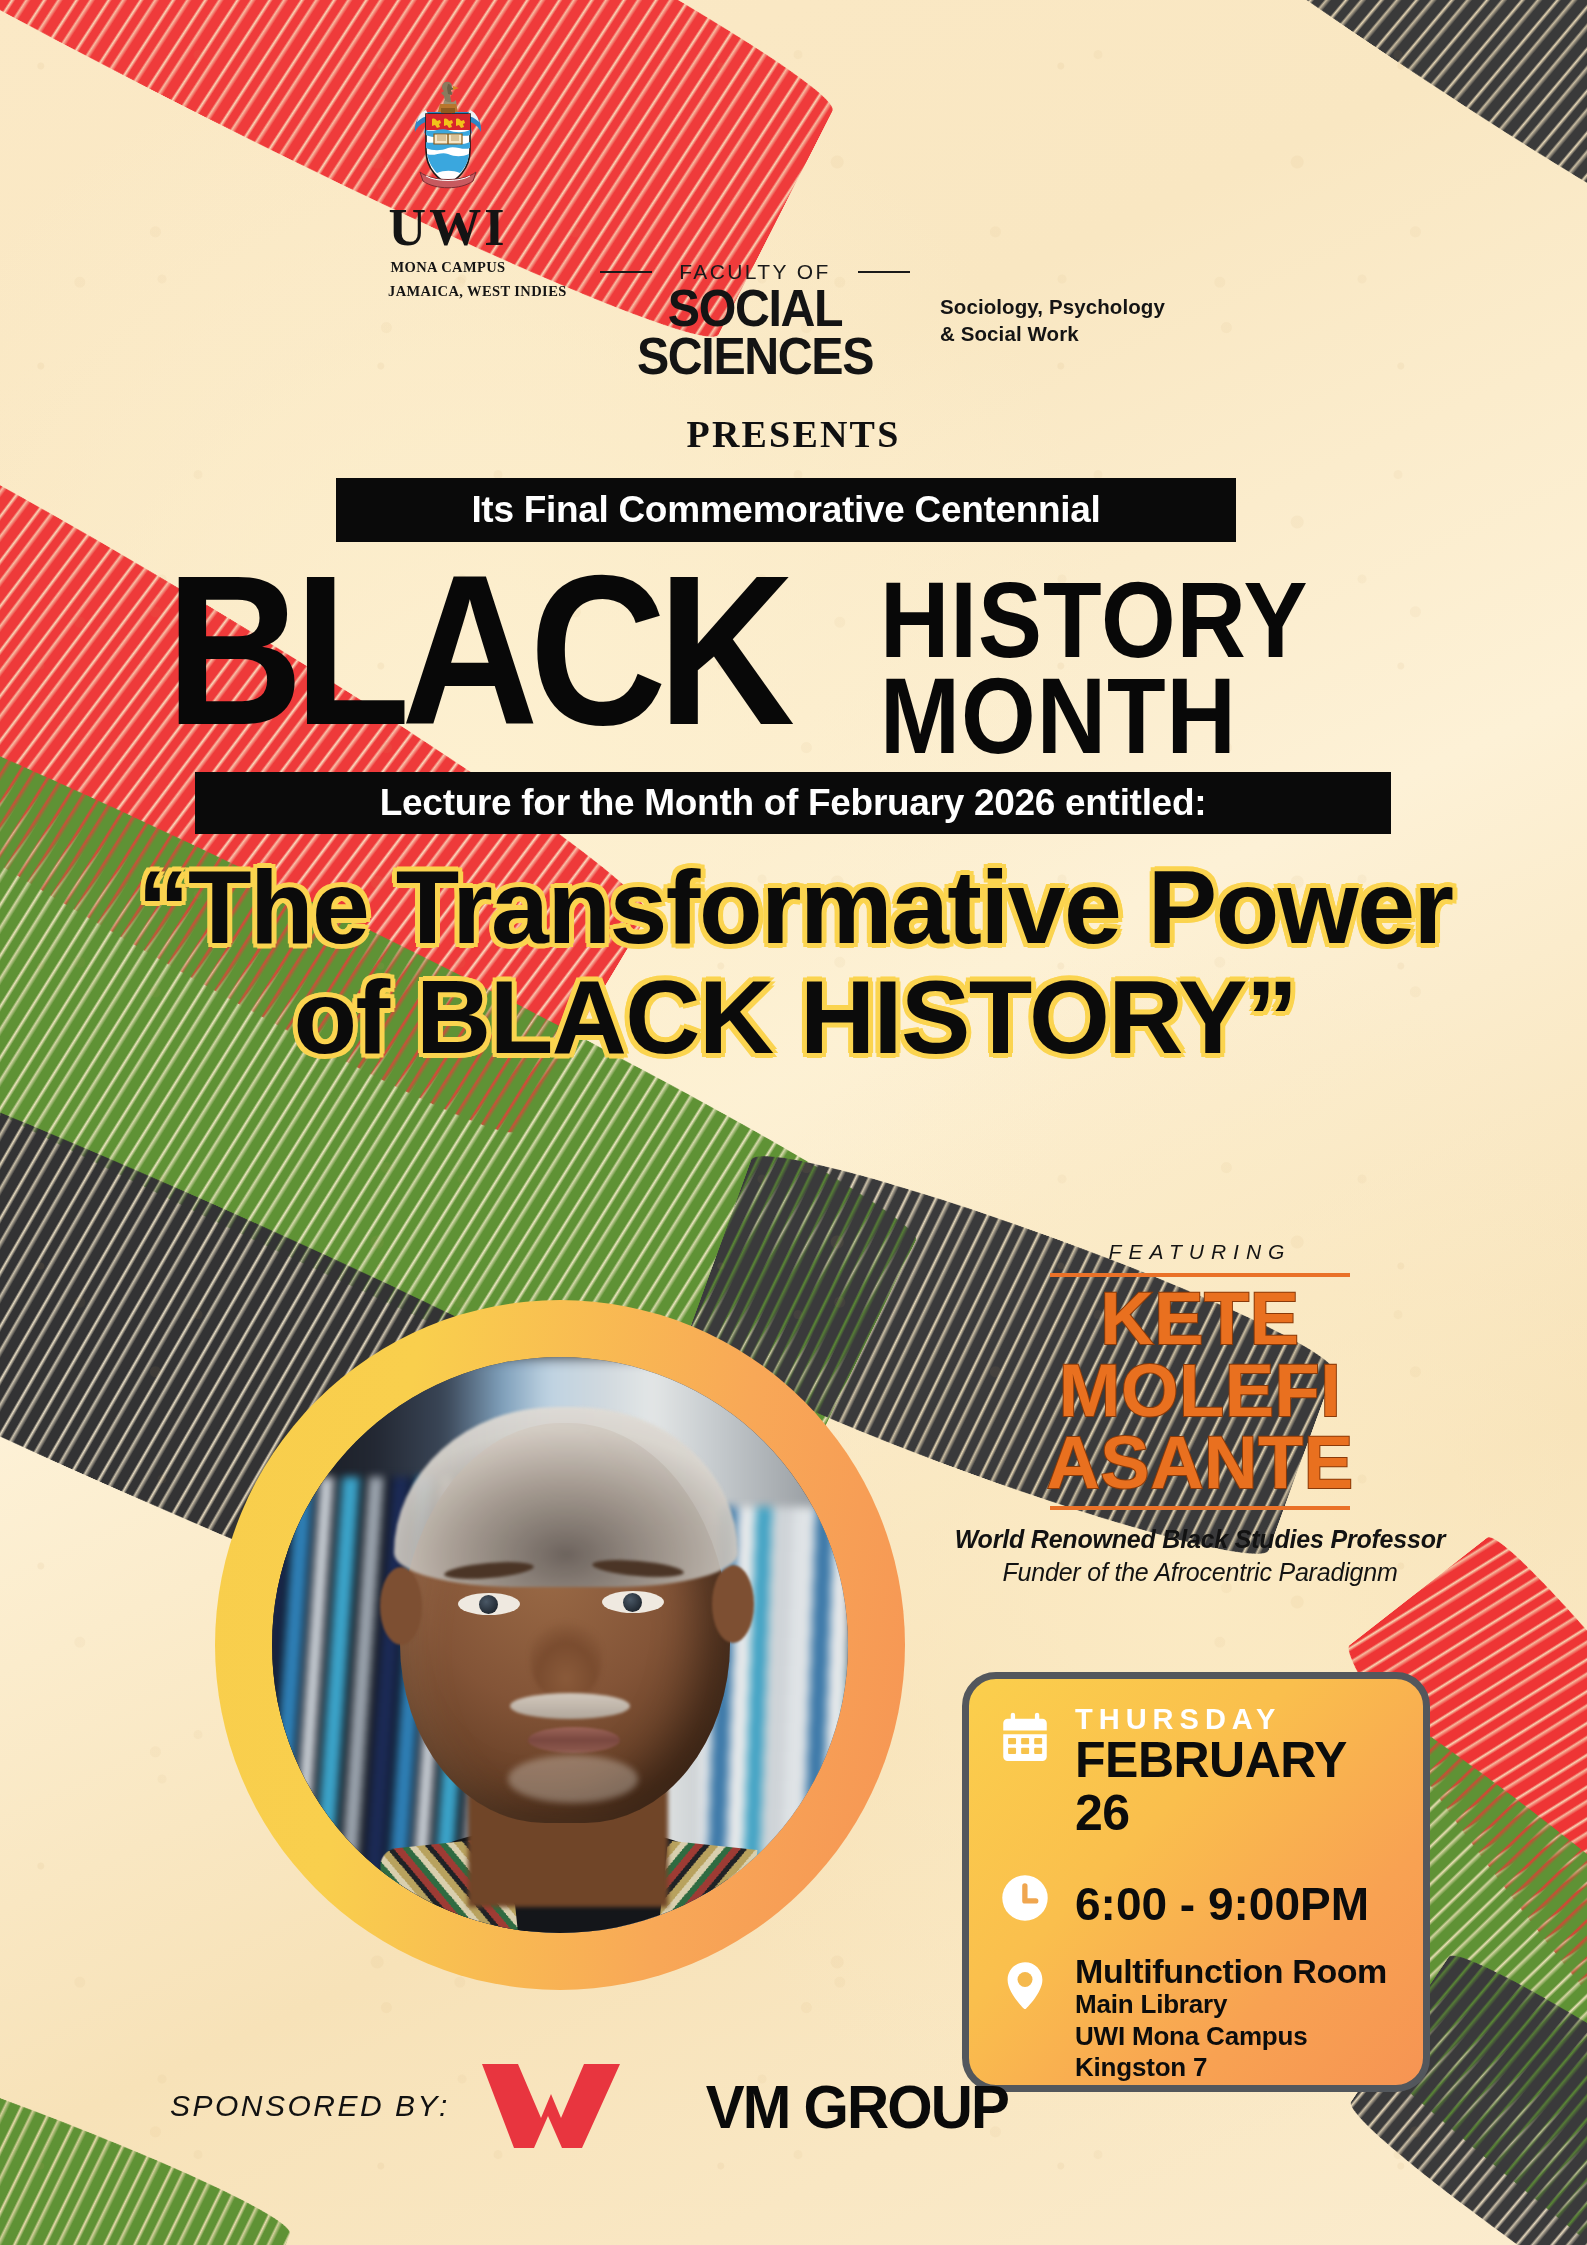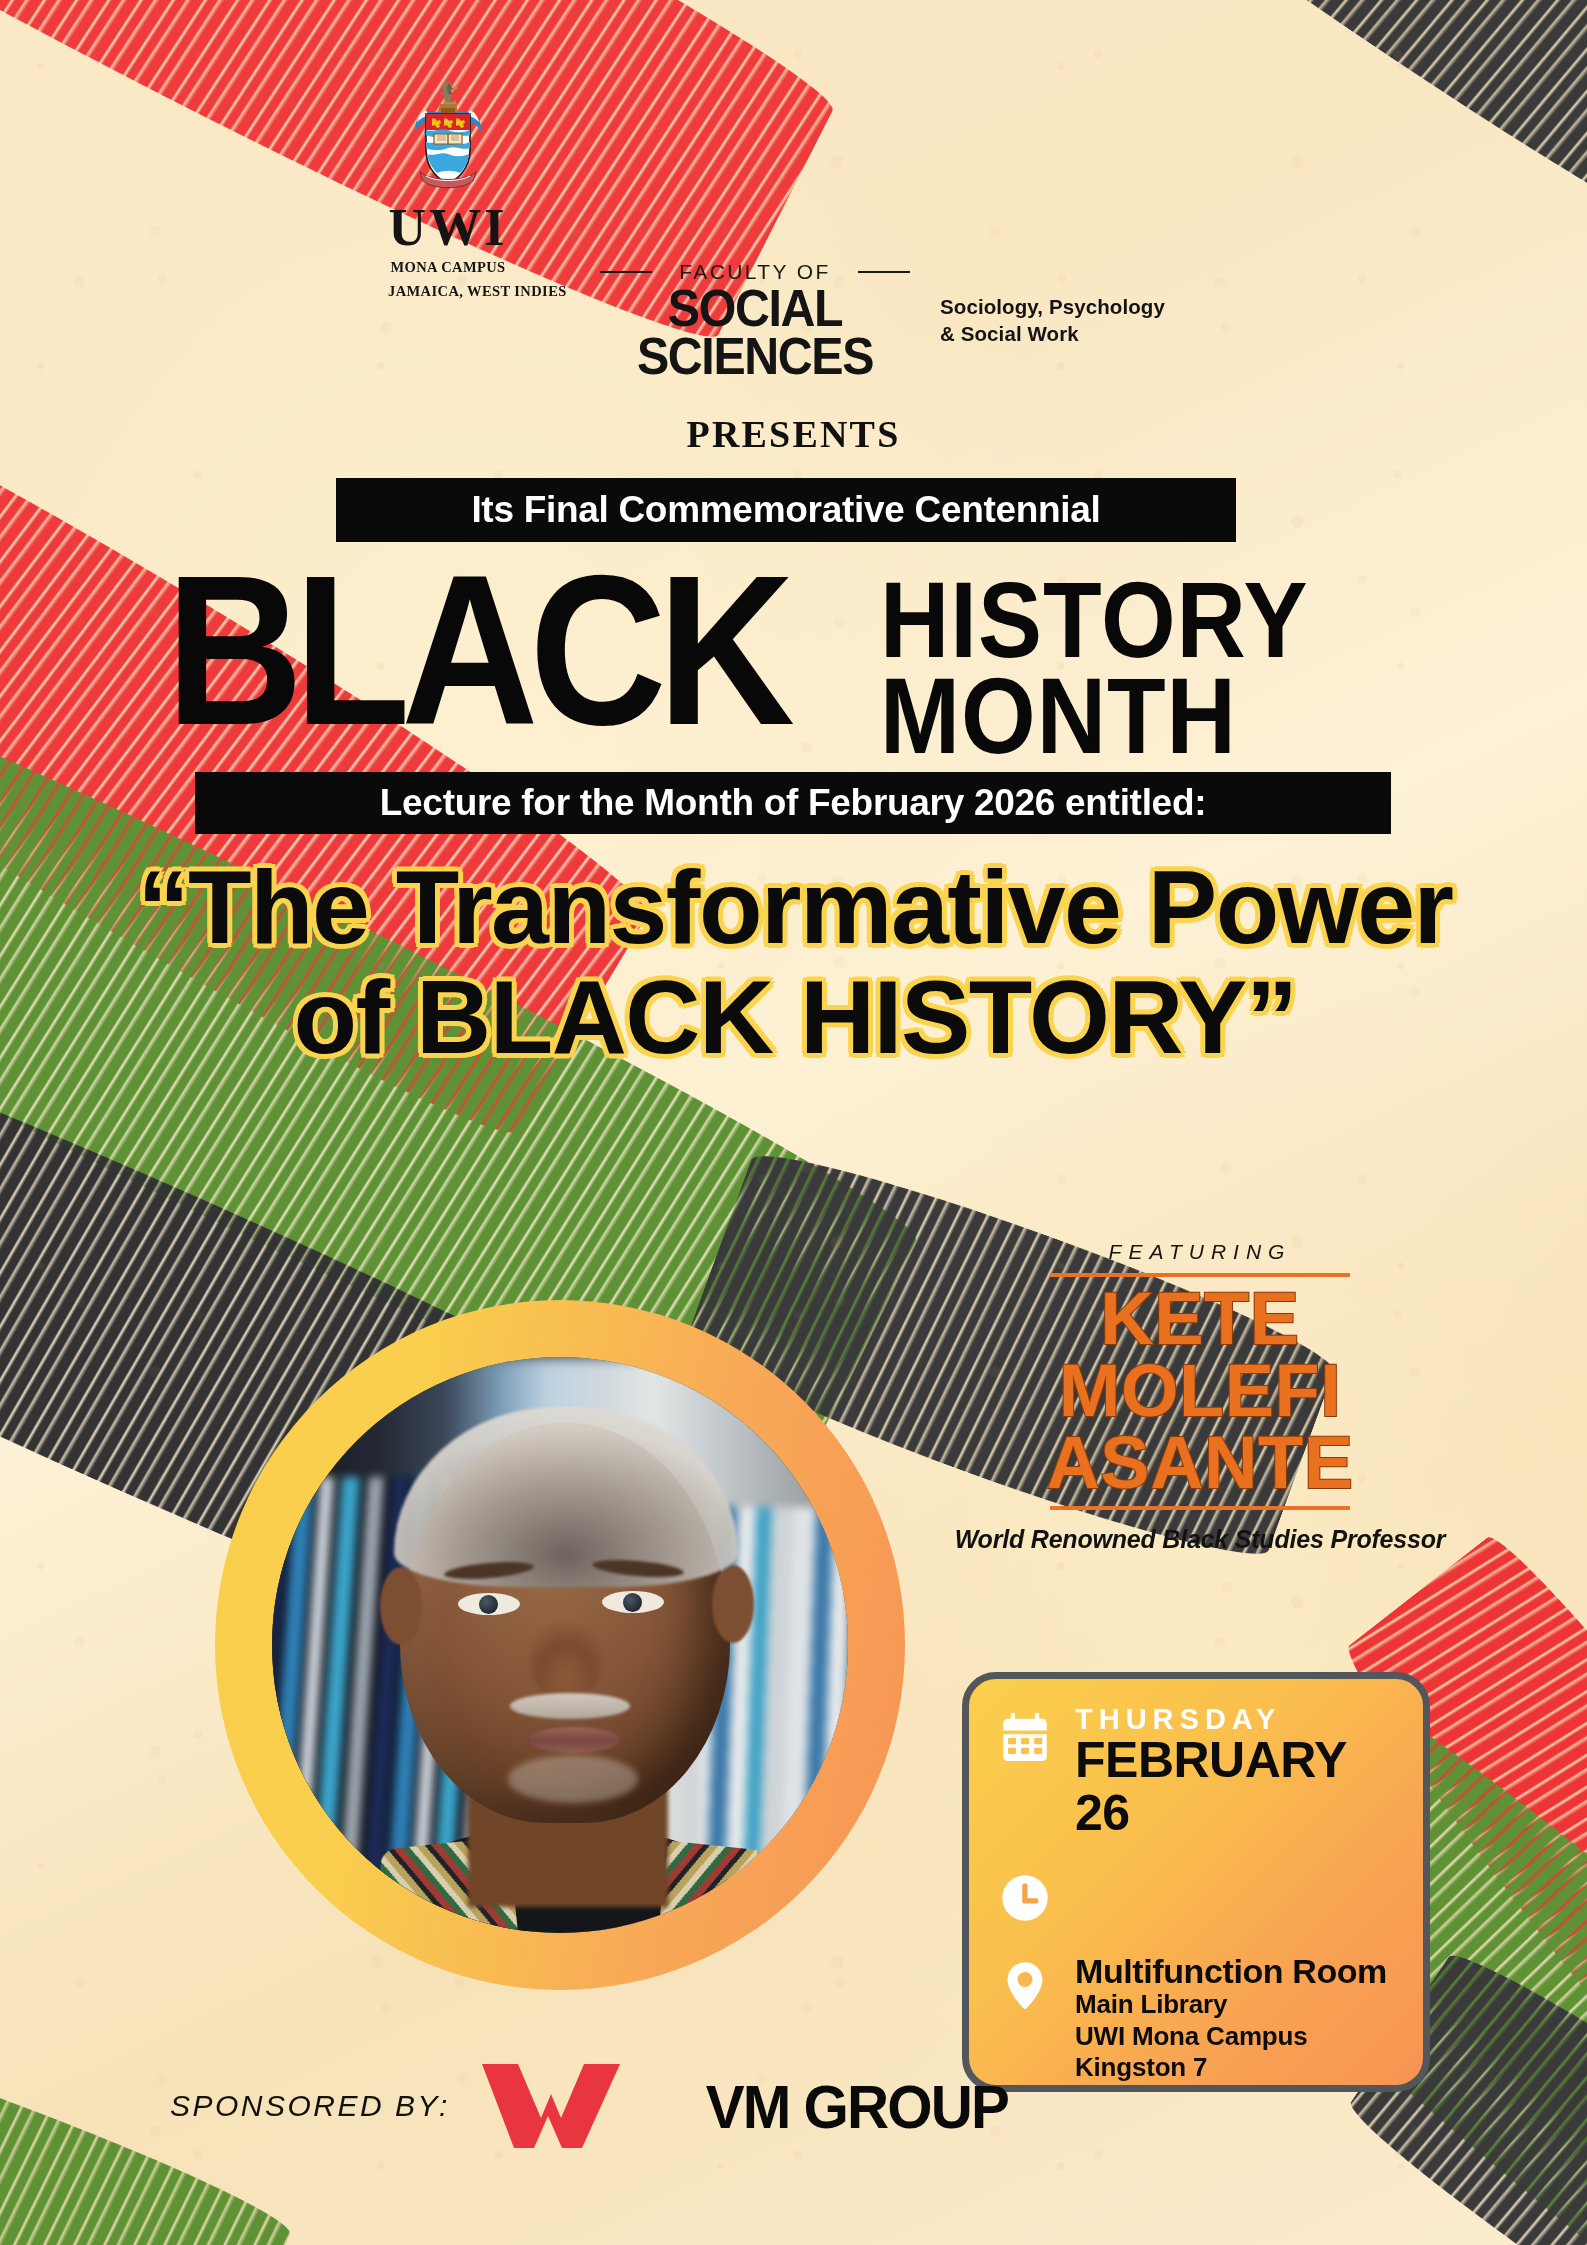--- a/index.html
+++ b/index.html
@@ -345,20 +345,21 @@
   </div>
 
   <div class="feat">
     <div class="feat-label">FEATURING</div>
     <div class="feat-rule"></div>
     <div class="feat-name">KETE</div>
     <div class="feat-name">MOLEFI</div>
     <div class="feat-name">ASANTE</div>
     <div class="feat-rule bot"></div>
     <div class="feat-sub1">World Renowned Black Studies Professor</div>
+    <div class="feat-sub2">Funder of the Afrocentric Paradignm</div>
   </div>
 
   <div class="card">
 
     <div class="row">
       <div class="ico">
         <svg width="58" height="58" viewBox="0 0 24 24" fill="#ffffff">
           <path d="M7 1.5a.9.9 0 0 1 .9.9V4h8.2V2.4a.9.9 0 1 1 1.8 0V4h1.3A1.8 1.8 0 0 1 21 5.8v3.1H3V5.8A1.8 1.8 0 0 1 4.8 4h1.3V2.4a.9.9 0 0 1 .9-.9z"></path>
           <path d="M3 10.4h18v9.3A1.8 1.8 0 0 1 19.2 21.5H4.8A1.8 1.8 0 0 1 3 19.7z"></path>
           <g fill="#f7c34b">
@@ -377,20 +378,21 @@
       </div>
     </div>
 
     <div class="row">
       <div class="ico">
         <svg width="58" height="58" viewBox="0 0 24 24">
           <circle cx="12" cy="12" r="9.4" fill="#ffffff"></circle>
           <path d="M11.95 5.9a1.1 1.1 0 0 1 1.1 1.1v5.1h3.4a1.1 1.1 0 1 1 0 2.2h-4.5a1.1 1.1 0 0 1-1.1-1.1V7a1.1 1.1 0 0 1 1.1-1.1z" fill="#f0a64f"></path>
         </svg>
       </div>
+      <div class="time">6:00 - 9:00PM</div>
     </div>
 
     <div class="row">
       <div class="ico">
         <svg width="58" height="58" viewBox="0 0 24 24">
           <path d="M12 2.2c-4 0-7.2 3.2-7.2 7.2 0 5.3 6.4 11.6 6.7 11.9a.7.7 0 0 0 1 0c.3-.3 6.7-6.6 6.7-11.9 0-4-3.2-7.2-7.2-7.2z" fill="#ffffff"></path>
           <circle cx="12" cy="9.3" r="3.1" fill="#f5b94d"></circle>
         </svg>
       </div>
       <div>

